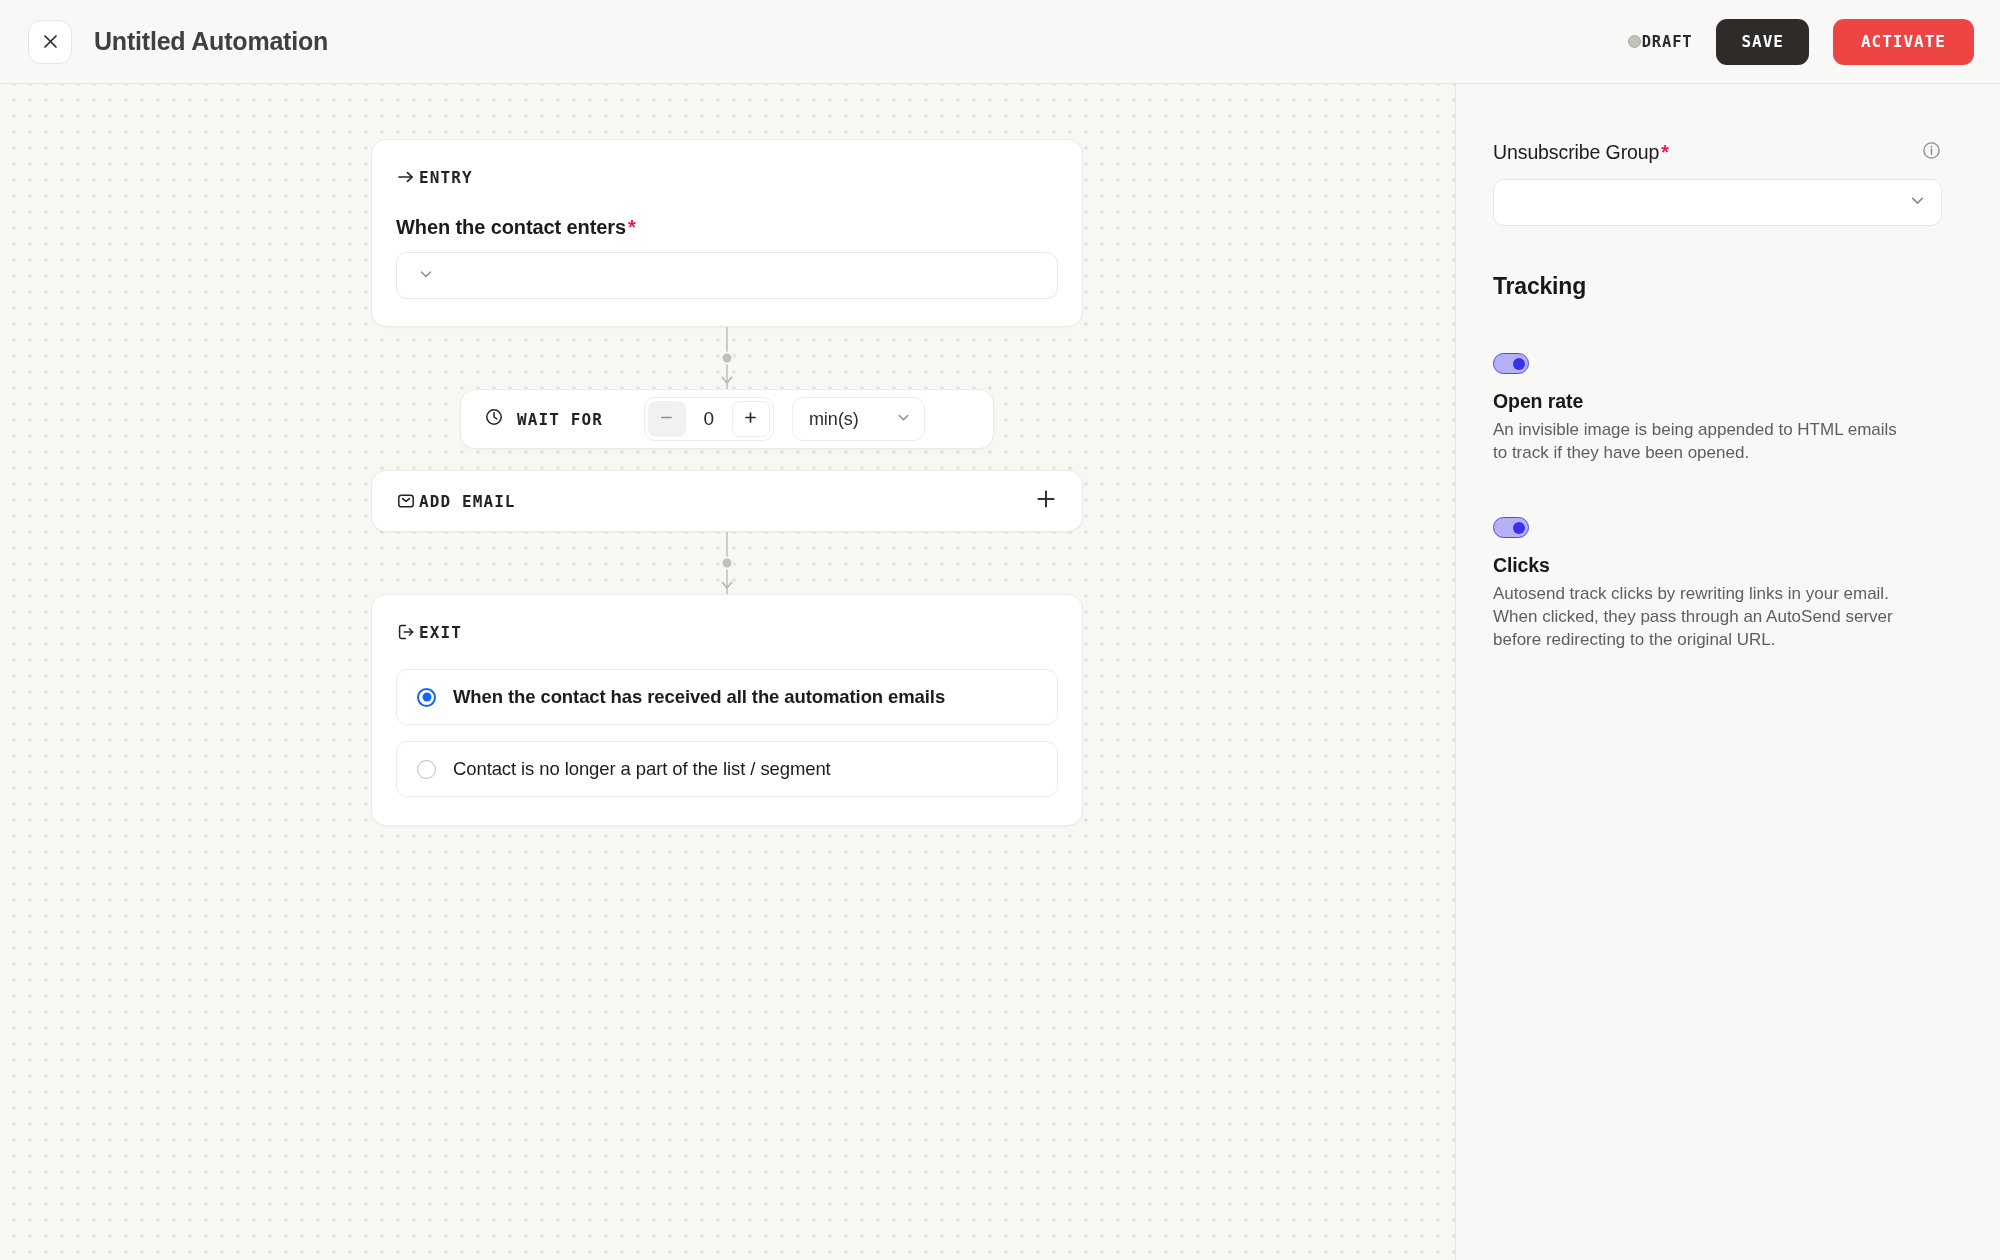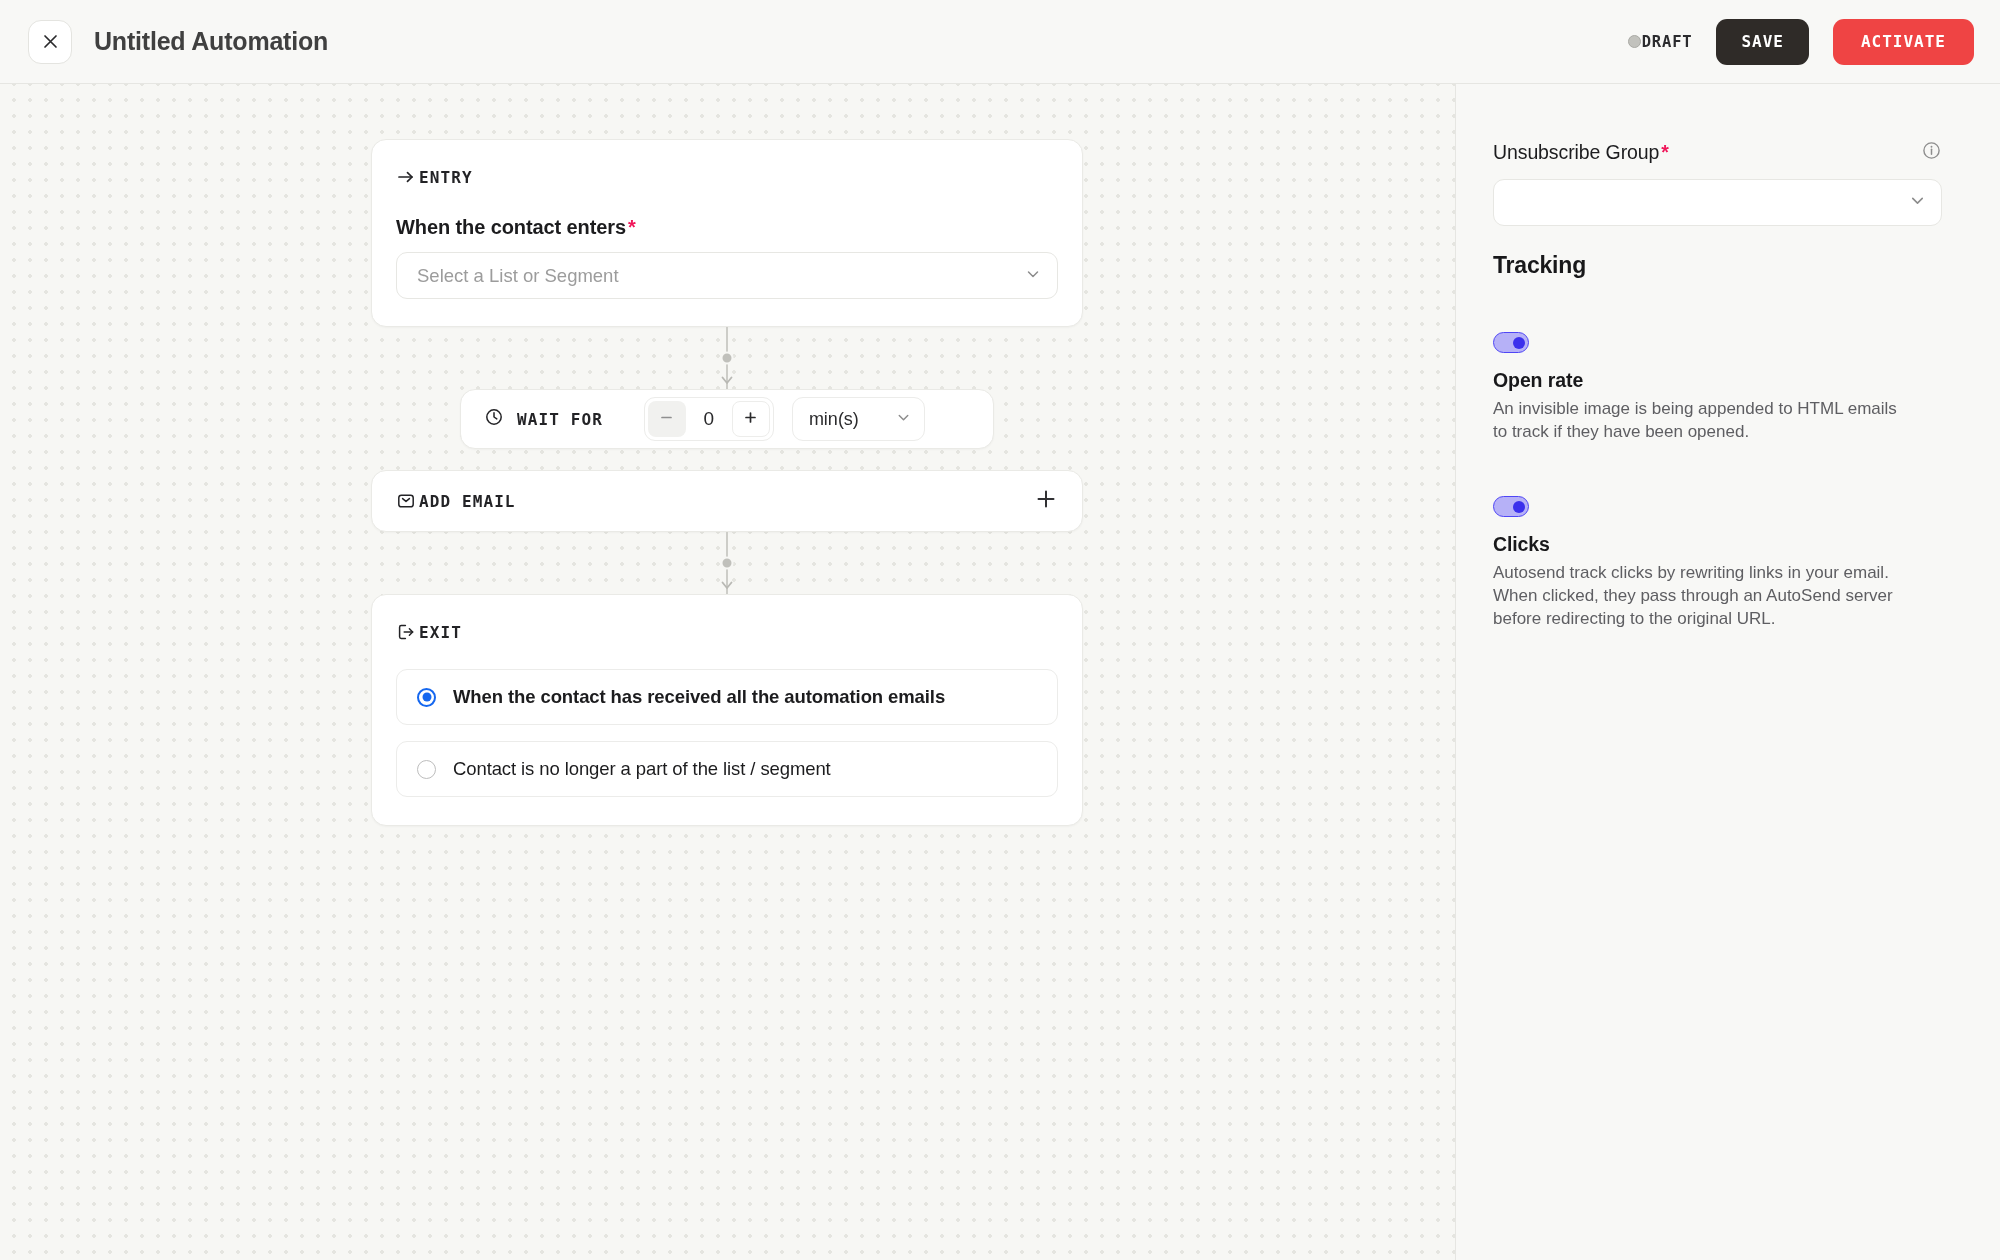--- a/index.html
+++ b/index.html
@@ -371,21 +371,21 @@
     padding: 0 14px 0 18px;
     cursor: pointer;
   }
   .panel-select .sel-val {
     flex: 1 1 auto;
     font-size: 18px;
     color: #9c9c9c;
   }
 
   .panel-section-title {
-    margin-top: 26px;
+    margin-top: 47px;
     font-size: 23px;
     font-weight: 700;
     color: #18181a;
     letter-spacing: -0.2px;
   }
 
   .toggle-row {
     margin-top: 27px;
     display: flex;
     align-items: flex-start;
@@ -467,21 +467,20 @@
               </svg>
             </span>
             <span>ENTRY</span>
           </div>
 
           <div class="field-label">
             <span>When the contact enters</span><span class="req">*</span>
           </div>
 
           <div class="select">
-            <span class="select-value">Select a List or Segment</span>
             <span class="chev">
               <svg width="18" height="18" viewBox="0 0 18 18" fill="none">
                 <path d="M4.5 7 L9 11.5 L13.5 7" stroke="#8c8c8c" stroke-width="1.5" stroke-linecap="round" stroke-linejoin="round"></path>
               </svg>
             </span>
           </div>
         </div>
 
         <div class="connector">
           <span class="conn-line"></span>

